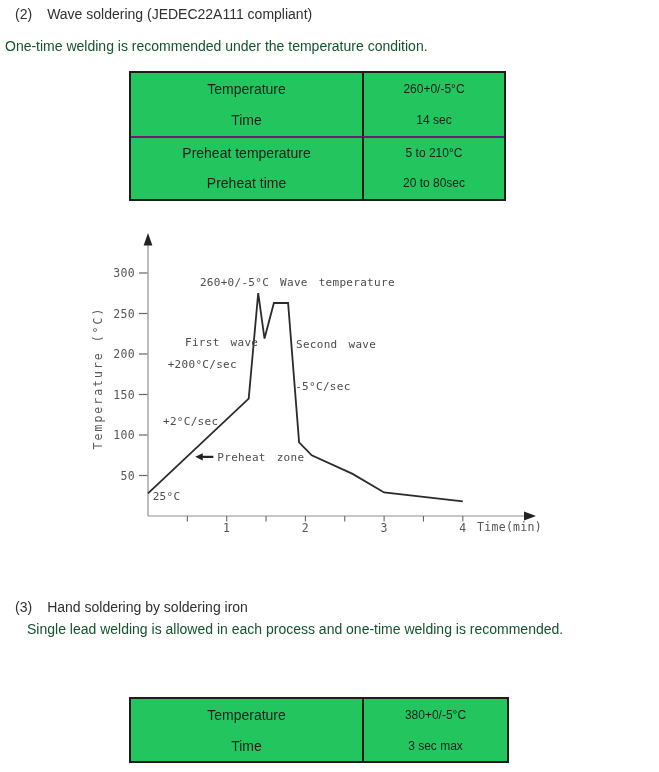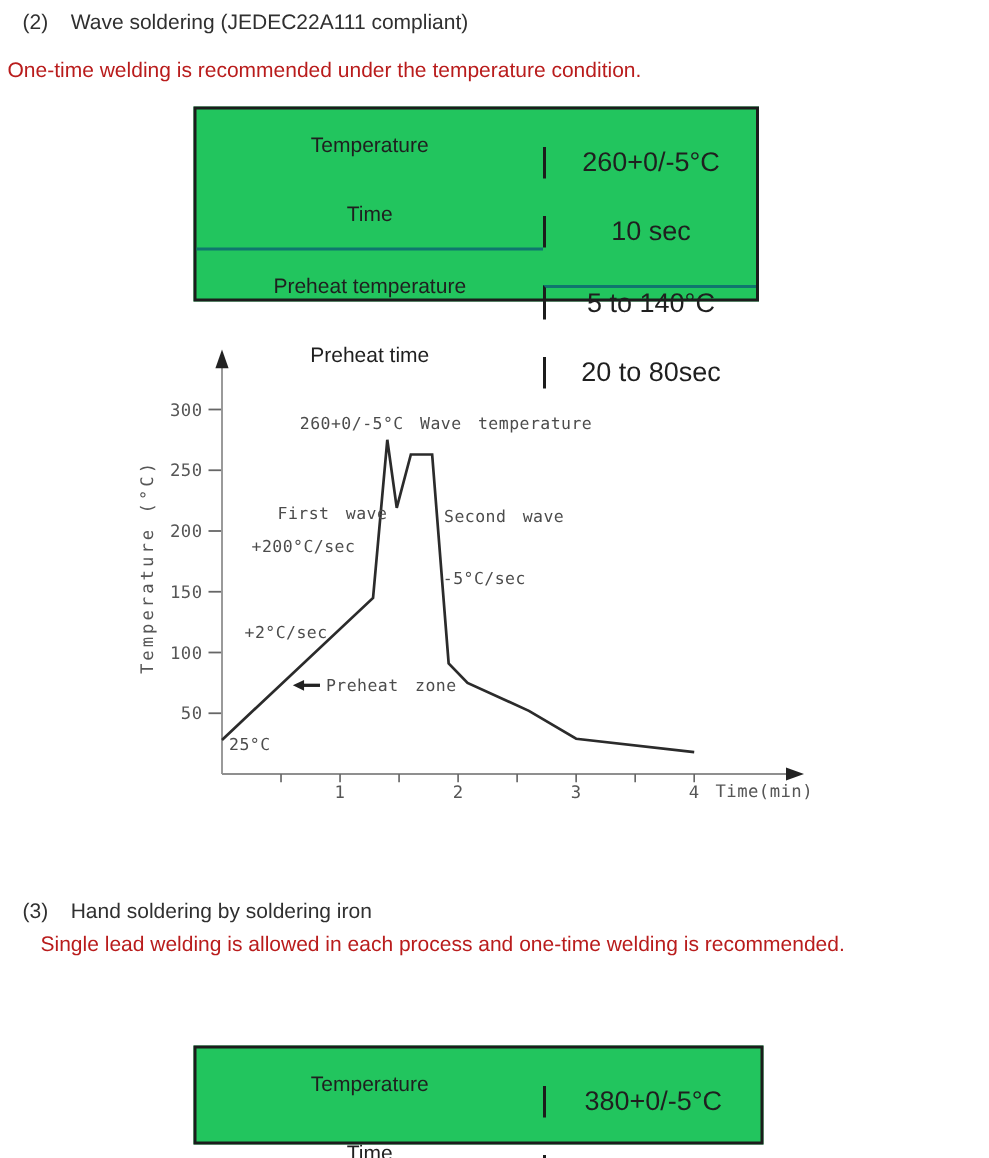--- a/index.html
+++ b/index.html
@@ -3,33 +3,33 @@
 <meta charset="utf-8">
 <style>
   * { margin:0; padding:0; box-sizing:border-box; }
   html,body { background:#ffffff; }
   .page {
     position:relative; width:659px; height:772px; background:#ffffff;
     font-family:"Liberation Sans", sans-serif; color:#2e2e2e; overflow:hidden;
   }
   .heading { position:absolute; font-size:14px; color:#303030; white-space:nowrap; }
   .heading .num { display:inline-block; margin-right:15px; }
-  .intro { position:absolute; font-size:14px; color:#b91c1c; white-space:nowrap; }
+  .intro { position:absolute; font-size:14px; color:#14532d; white-space:nowrap; }
 
   .dtable {
     position:absolute; display:grid; background:#22c55e;
     border:2px solid #1c1c1c;
   }
   .dtable .cell {
     display:flex; align-items:center; justify-content:center;
     white-space:nowrap; color:#1f1f1f;
   }
   .cell.lab { font-size:14px; }
-  .cell.val { font-size:18px; border-left:2px solid #1c1c1c;margin-top:25px; }
-  .cell.rowdiv { border-top:2px solid #0f766e; }
+  .cell.val { font-size:12px; border-left:2px solid #1c1c1c; }
+  .cell.rowdiv { border-top:2px solid #701a75; }
 
   #wave-table { left:129px; top:71px; width:377px; height:130px;
     grid-template-columns:231px 1fr; grid-auto-rows:1fr; }
   #hand-table { left:129px; top:697px; width:380px; height:66px;
     grid-template-columns:231px 1fr; grid-auto-rows:1fr; }
 
   #chart-svg { position:absolute; left:80px; top:228px; }
   .anno {
     font-family:"DejaVu Sans Mono", monospace; font-size:11px;
     fill:#4c4c4c; letter-spacing:0.3px; word-spacing:4px;
@@ -47,23 +47,23 @@
   <div class="heading" style="left:15px; top:6px;">
     <span class="num">(2)</span><span>Wave soldering (JEDEC22A111 compliant)</span>
   </div>
 
   <div class="intro" style="left:5px; top:38px;">One-time welding is recommended under the temperature condition.</div>
 
   <div class="dtable" id="wave-table">
       <div class="cell lab">Temperature</div>
       <div class="cell val">260+0/-5°C</div>
       <div class="cell lab">Time</div>
-      <div class="cell val">10 sec</div>
+      <div class="cell val">14 sec</div>
       <div class="cell lab rowdiv">Preheat temperature</div>
-      <div class="cell val rowdiv">5 to 140°C</div>
+      <div class="cell val rowdiv">5 to 210°C</div>
       <div class="cell lab">Preheat time</div>
       <div class="cell val">20 to 80sec</div>
     </div>
 
   <svg id="chart-svg" width="470" height="310" viewBox="0 0 470 310">
       <line x1="68" y1="288" x2="68" y2="16" stroke="#8f8f8f" stroke-width="1.2"></line>
       <polygon points="68,5 63.6,17.5 72.4,17.5" fill="#222"></polygon>
       <line x1="68" y1="288" x2="447" y2="288" stroke="#8f8f8f" stroke-width="1.2"></line>
       <polygon points="456,288 444,283.6 444,292.4" fill="#222"></polygon>
       <line x1="59" y1="247.5" x2="67.4" y2="247.5" stroke="#666" stroke-width="1.2"></line>

